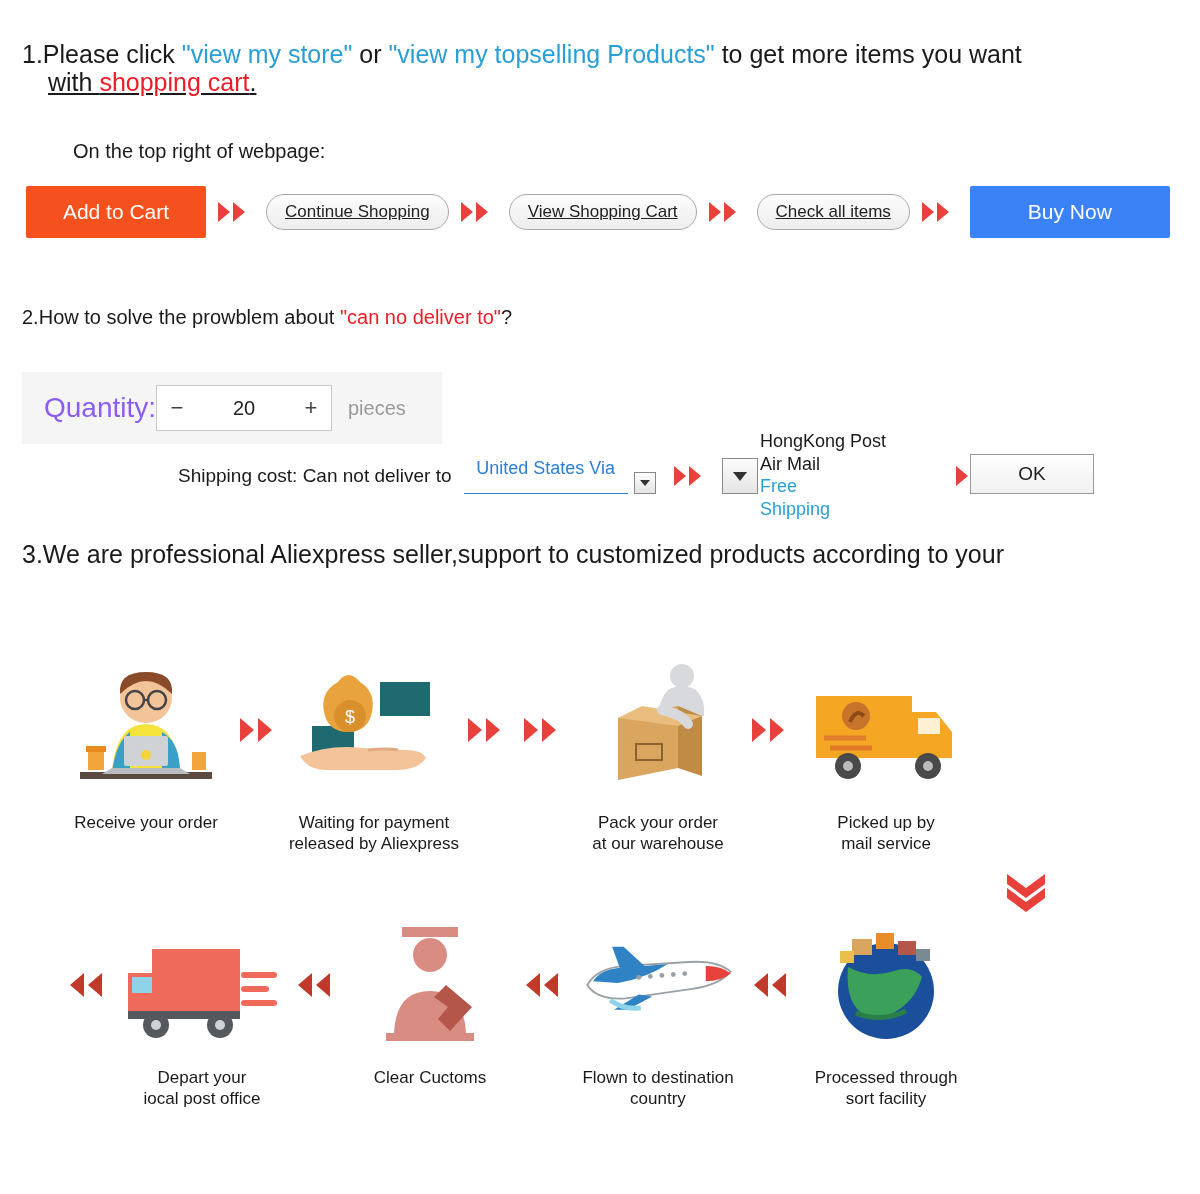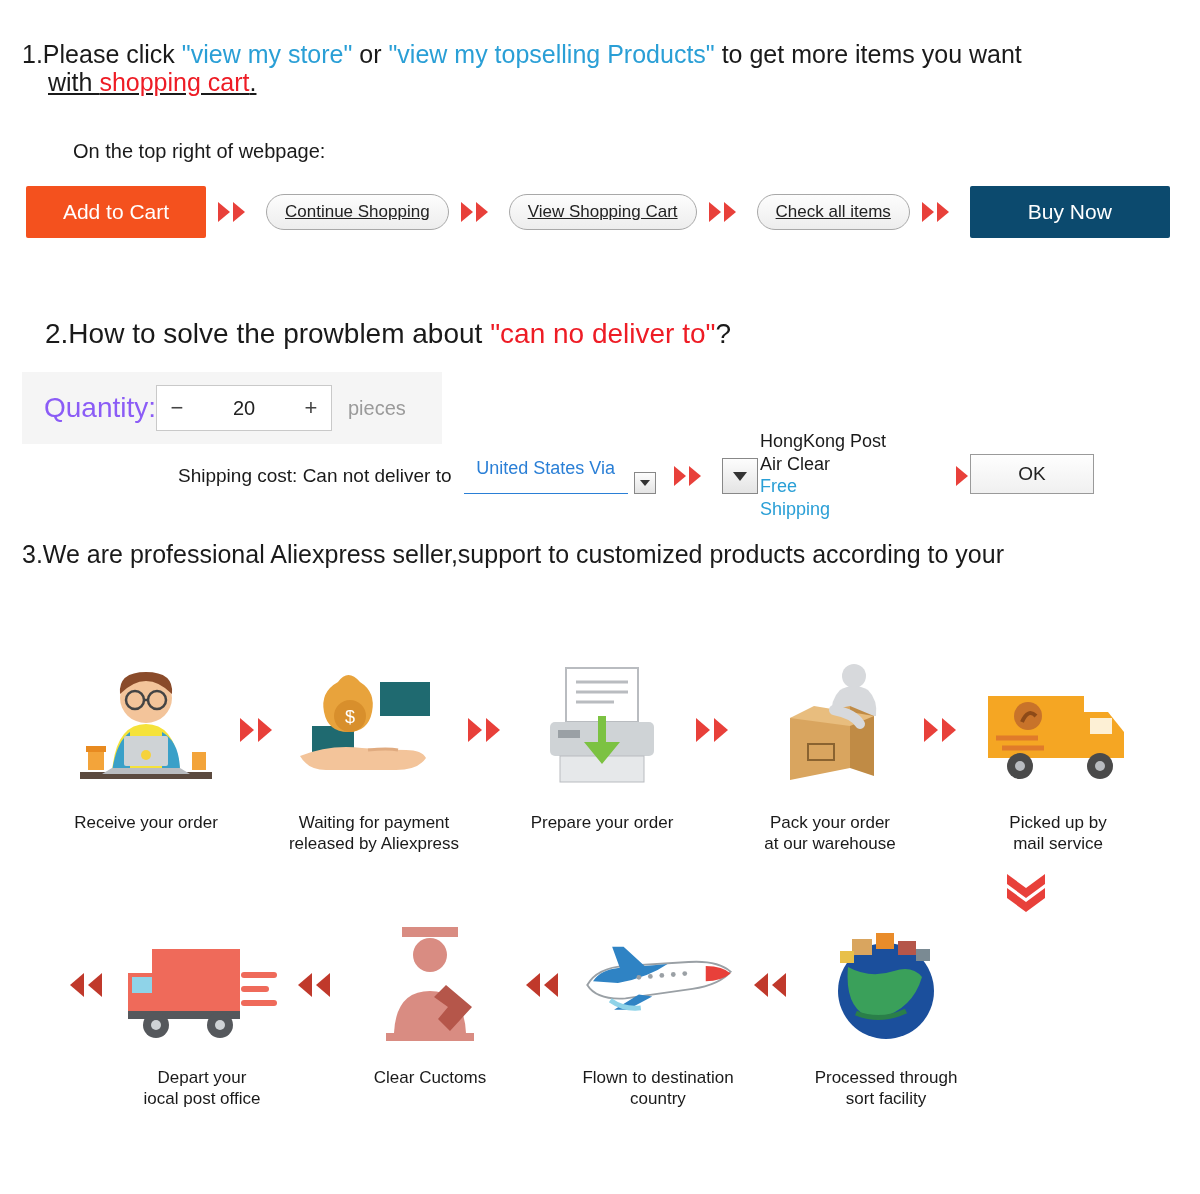--- a/index.html
+++ b/index.html
@@ -52,21 +52,21 @@
     color: #fff;
     font-size: 21px;
     display: flex;
     align-items: center;
     justify-content: center;
     border-radius: 2px;
   }
   .btn-buynow {
     width: 200px;
     height: 52px;
-    background: #0c4a6e;
+    background: #3b82f6;
     color: #fff;
     font-size: 21px;
     display: flex;
     align-items: center;
     justify-content: center;
     border-radius: 2px;
   }
   .btn-grey {
     height: 34px;
     padding: 0 18px;
@@ -84,23 +84,22 @@
     display: flex;
     align-items: center;
     margin: 0 10px;
   }
   .chev svg { display: block; }
 
   
   .sec2-title {
     position: absolute;
     left: 22px;
-    top: 318px;
-    font-size: 28px;
-    margin-left: 23px;
+    top: 306px;
+    font-size: 20px;
   }
 
   .qty-panel {
     position: absolute;
     left: 22px;
     top: 372px;
     width: 420px;
     height: 72px;
     background: #f5f5f5;
     display: flex;
@@ -365,21 +364,21 @@
   <span class="chev" style="margin-left:196px">
     <svg width="40" height="24" viewBox="0 0 40 24">
         <path d="M2 2 L14 12 L2 22 Z" fill="#e8403a"></path>
         <path d="M17 2 L29 12 L17 22 Z" fill="#e8403a"></path>
       </svg>
   </span>
 </div>
 
 <div class="hkpost">
   <div>HongKong Post</div>
-  <div>Air Clear</div>
+  <div>Air Mail</div>
   <div class="free">Free</div>
   <div class="free">Shipping</div>
 </div>
 
 <div class="ok-btn">OK</div>
 
 <div class="sec3-title">
   <div><span>3.</span><span>We are professional Aliexpress seller,support to customized products according to your</span></div>
 </div>
 
@@ -436,40 +435,20 @@
     </div>
   </div>
 
   <div class="arrow">
     <svg width="44" height="28" viewBox="0 0 44 28">
         <path d="M2 2 L16 14 L2 26 Z" fill="#e8403a"></path>
         <path d="M20 2 L34 14 L20 26 Z" fill="#e8403a"></path>
       </svg>
   </div>
 
-  <div class="step">
-    <div class="art">
-      <svg width="160" height="140" viewBox="0 0 160 140">
-        <rect x="44" y="8" width="72" height="54" fill="#fff" stroke="#b9bcc0" stroke-width="2"></rect>
-        <g stroke="#b9bcc0" stroke-width="3">
-          <line x1="54" y1="22" x2="106" y2="22"></line>
-          <line x1="54" y1="32" x2="106" y2="32"></line>
-          <line x1="54" y1="42" x2="92" y2="42"></line>
-        </g>
-        <rect x="28" y="62" width="104" height="34" rx="5" fill="#cfd3d6"></rect>
-        <rect x="36" y="70" width="22" height="8" fill="#9aa0a5"></rect>
-        <rect x="38" y="96" width="84" height="26" fill="#e6e8ea" stroke="#b9bcc0"></rect>
-        <path d="M84 56 l0 26 l14 0 l-18 22 l-18 -22 l14 0 l0 -26z" fill="#7cc242"></path>
-      </svg>
-    </div>
-    <div class="cap">
-      <div>Prepare your order</div>
-      <div></div>
-    </div>
-  </div>
 
   <div class="arrow">
     <svg width="44" height="28" viewBox="0 0 44 28">
         <path d="M2 2 L16 14 L2 26 Z" fill="#e8403a"></path>
         <path d="M20 2 L34 14 L20 26 Z" fill="#e8403a"></path>
       </svg>
   </div>
 
   <div class="step">
     <div class="art">

